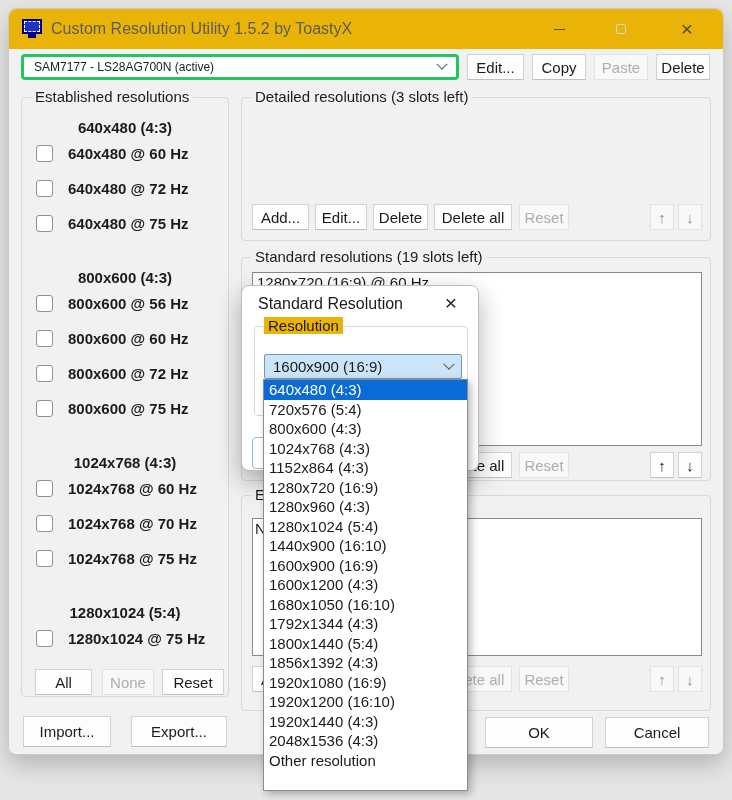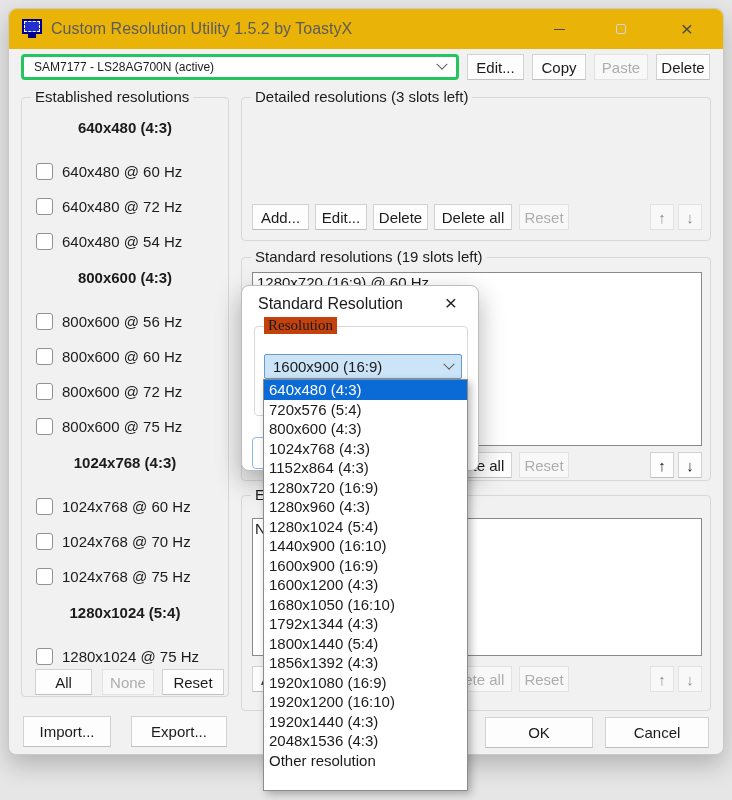--- a/index.html
+++ b/index.html
@@ -48,39 +48,39 @@
   .groupbox { position:absolute; border:1px solid #d9d8d8; border-radius:4px; }
   .gb-label { position:absolute; top:-10px; left:9px; background:#f2f1f1; padding:0 4px; font-size:15px; white-space:nowrap; }
 
   .listbox { position:absolute; background:#fff; border:1px solid #8a8a8a; overflow:hidden; }
 
   
   .est-rows { position:absolute; left:0; top:12px; width:100%; }
   .est-group { margin-top:0; }
   .est-group:not(:first-of-type) { margin-top:10px; }
   .est-heading { height:35px; display:flex; align-items:center; justify-content:center; font-weight:bold; font-size:15px; }
-  .cb-row { height:35px; display:flex; align-items:flex-end; gap:9px; padding-left:14px; }
+  .cb-row { height:35px; display:flex; align-items:flex-start; gap:15px; padding-left:14px;font-weight:bold; }
   .cb { width:17px; height:17px; background:#fff; border:1px solid #929292; border-radius:3px; flex:0 0 auto; }
   .cb-label { font-size:15px; }
 
   
   .sel-item { display:inline-block; background:#0078d7; color:#fff; font-size:15px; line-height:20px; padding:0 3px 0 2px; white-space:nowrap; }
   .dim-item { color:#9b9b9b; font-size:15px; line-height:20px; padding-left:2px; white-space:nowrap; }
   .plain-item { color:#1b1b1b; font-size:15px; line-height:20px; padding-left:4px; white-space:nowrap; }
 
   
   .dialog {
     position:absolute; left:232px; top:276px; width:238px; height:186px;
     background:#fff; border:1px solid #bdbdbd; border-radius:8px;
     box-shadow:0 10px 26px rgba(0,0,0,.30); z-index:40;
   }
   .dialog-title { position:absolute; left:16px; top:9px; font-size:16px; color:#1b1b1b; }
   .dialog-close { position:absolute; right:12px; top:2px; width:30px; height:30px; display:flex; align-items:center; justify-content:center; font-size:21px; font-weight:300; color:#222; }
   .dlg-groupbox { position:absolute; left:12px; top:40px; width:214px; height:90px; border:1px solid #d9d8d8; border-radius:4px; }
-  .dlg-groupbox .gb-label { background:#c2410c;font-family:Liberation Serif, serif; }
+  .dlg-groupbox .gb-label { background:#eab308; }
   .dlg-combo {
     position:absolute; left:22px; top:68px; width:198px; height:25px;
     background:#cce4f7; border:1px solid #6b9bc4; border-radius:2px;
     display:flex; align-items:center; padding:0 8px; font-size:15px; z-index:41;
   }
   .dlg-ok-sliver { position:absolute; left:10px; top:151px; width:110px; height:32px; background:#fff; border:1.5px solid #8cb8e6; border-radius:4px; }
 
   .dd-list {
     position:absolute; left:254px; top:370px; width:205px; height:412px;
     background:#fff; border:1px solid #8c8c8c; z-index:50;
@@ -128,21 +128,21 @@
               <span class="cb-label">640x480 @ 60 Hz</span>
             </div>
 
             <div class="cb-row">
               <span class="cb"></span>
               <span class="cb-label">640x480 @ 72 Hz</span>
             </div>
 
             <div class="cb-row">
               <span class="cb"></span>
-              <span class="cb-label">640x480 @ 54 Hz</span>
+              <span class="cb-label">640x480 @ 75 Hz</span>
             </div>
           </div>
       </div>
       <div class="est-group">
         <div class="est-heading">800x600 (4:3)</div>
         <div>
 
             <div class="cb-row">
               <span class="cb"></span>
               <span class="cb-label">800x600 @ 56 Hz</span>

